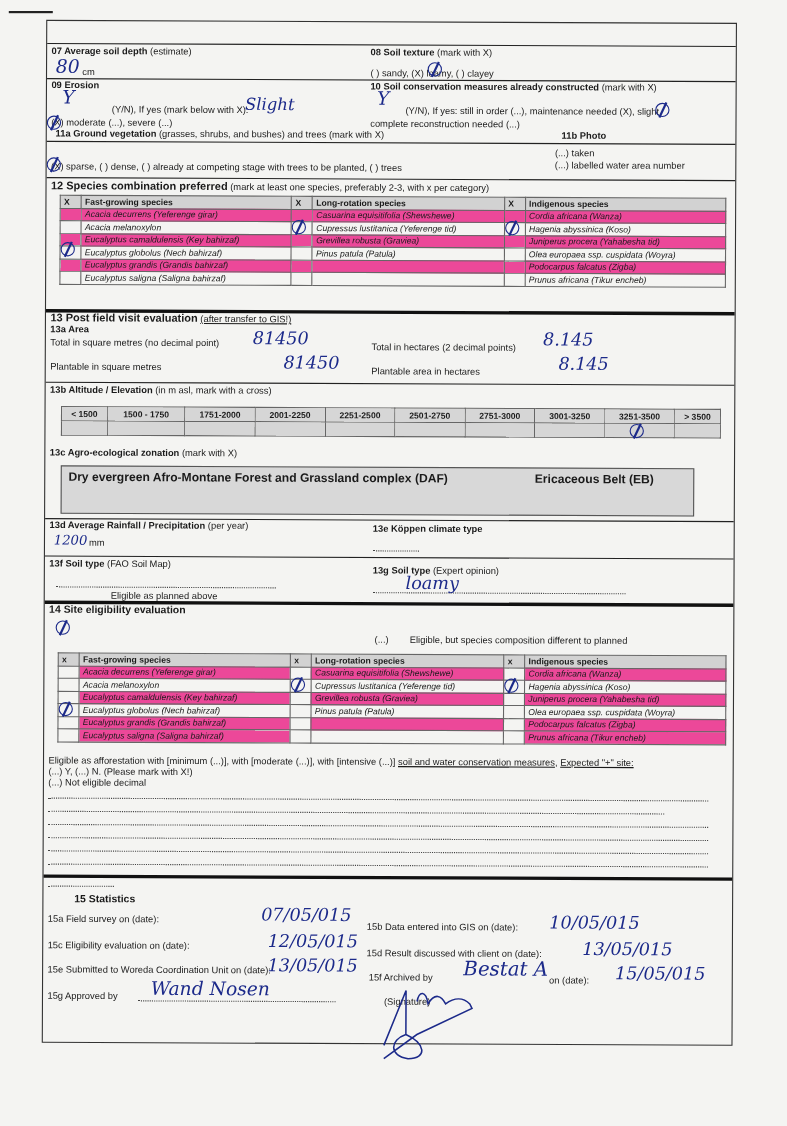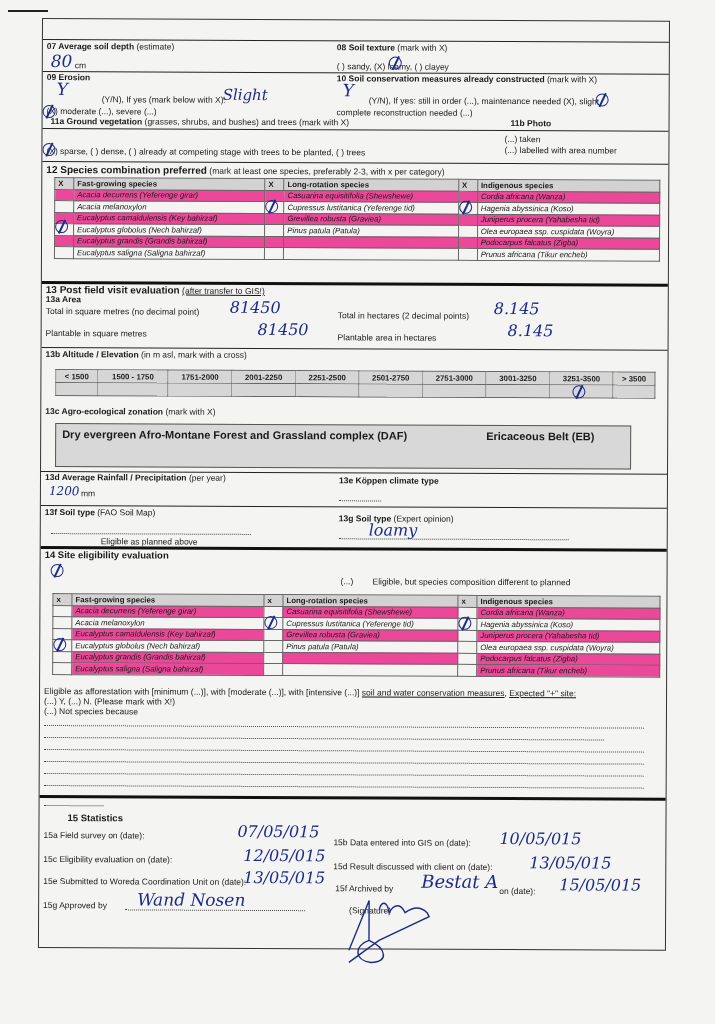--- a/index.html
+++ b/index.html
@@ -54,21 +54,21 @@
   <div class="t" style="left:326px;top:76px;">(Y/N), If yes: still in order (...), maintenance needed (X), slight</div>
   <div class="circ" style="left:553px;top:72px;"></div>
   <div class="t" style="left:294px;top:88px;">complete reconstruction needed (...)</div>
 
   <div class="t" style="left:8px;top:98px;"><span class="b">11a Ground vegetation</span> <span>(grasses, shrubs, and bushes) and trees (mark with X)</span></div>
   <div class="t b" style="left:468px;top:98px;">11b Photo</div>
   <div class="hr" style="top:109px;"></div>
   <div class="t" style="left:4px;top:128px;">(X) sparse, ( ) dense, ( ) already at competing stage with trees to be planted, ( ) trees</div>
   <div class="circ" style="left:0px;top:124px;"></div>
   <div class="t" style="left:462px;top:114px;">(...) taken</div>
-  <div class="t" style="left:462px;top:125px;">(...) labelled with area number</div>
+  <div class="t" style="left:462px;top:125px;">(...) labelled water area number</div>
   <div class="hr" style="top:142px;"></div>
 
   <div class="t" style="left:4px;top:145px;"><span class="b" style="font-size:10px;">12 Species combination preferred</span> <span>(mark at least one species, preferably 2-3, with x per category)</span></div>
   <table class="sp" style="left:12px;top:158px;width:606px;">
     <tbody>
         <tr>
       <th class="x">X</th>
       <th>Fast-growing species</th>
       <th class="x">X</th>
       <th>Long-rotation species</th>
@@ -266,21 +266,21 @@
       <td class="x"></td>
           <td class="name"></td>
       <td class="x"></td>
           <td class="name sh">Prunus africana (Tikur encheb)</td>
     </tr>
   </tbody>
     </table>
 
   <div class="t" style="left:4px;top:668px;"><span>Eligible as afforestation with [minimum (...)], with [moderate (...)], with [intensive (...)]</span> <u>soil and water conservation measures</u>, <u>Expected "+" site:</u></div>
   <div class="t" style="left:4px;top:678px;">(...) Y, (...) N. (Please mark with X!)</div>
-  <div class="t" style="left:4px;top:688px;">(...)   Not species because</div>
+  <div class="t" style="left:4px;top:688px;">(...)   Not eligible decimal</div>
   <div class="dots" style="left:4px;top:706px;width:600px;"></div>
   <div class="dots" style="left:4px;top:718px;width:560px;"></div>
   <div class="dots" style="left:4px;top:730px;width:600px;"></div>
   <div class="dots" style="left:4px;top:742px;width:600px;"></div>
   <div class="dots" style="left:4px;top:754px;width:600px;"></div>
   <div class="dots" style="left:4px;top:766px;width:600px;"></div>
   <div class="hr thick" style="top:776px;"></div>
   <div class="dots" style="left:4px;top:786px;width:60px;"></div>
 
   <div class="t b" style="left:4px;top:794px;font-size:9.5px;margin-left:24px;">15 Statistics</div>

